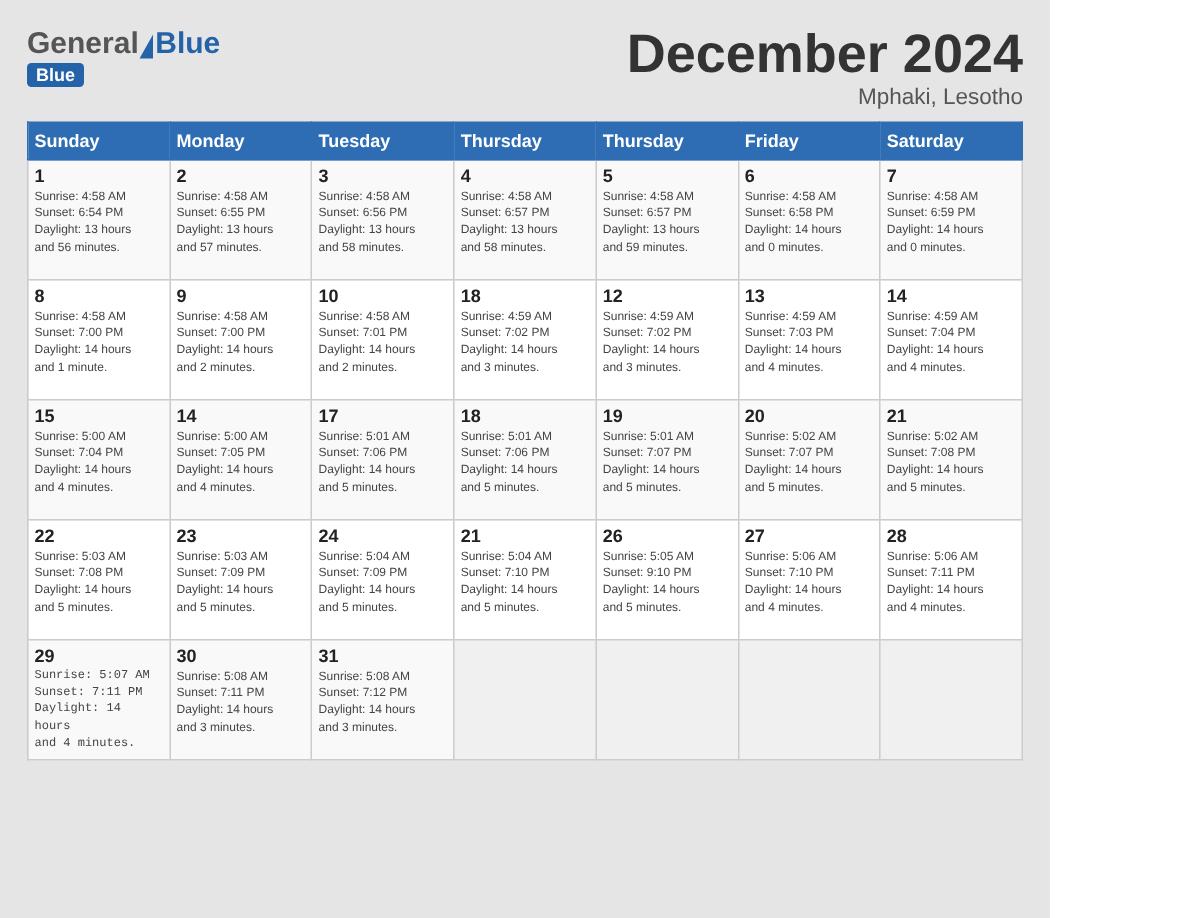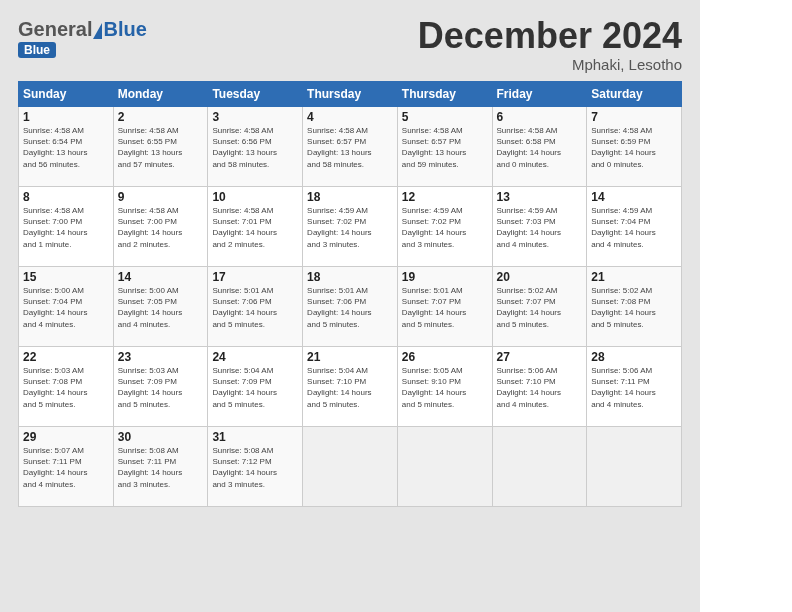--- a/index.html
+++ b/index.html
@@ -336,21 +336,21 @@
             <span class="cell-day">28</span>
             <div class="cell-info" style="white-space: pre-line;">Sunrise: 5:06 AM
 Sunset: 7:11 PM
 Daylight: 14 hours
 and 4 minutes.</div>
           </td>
         </tr>
         <tr>
           <td>
             <span class="cell-day">29</span>
-            <div class="cell-info" style="white-space: pre-line;">Sunrise: 5:07 AM
+            <div class="cell-info" style="white-space: pre-line; font-family: Liberation Mono, monospace;">Sunrise: 5:07 AM
 Sunset: 7:11 PM
 Daylight: 14 hours
 and 4 minutes.</div>
           </td>
           <td>
             <span class="cell-day">30</span>
             <div class="cell-info" style="white-space: pre-line;">Sunrise: 5:08 AM
 Sunset: 7:11 PM
 Daylight: 14 hours
 and 3 minutes.</div>

